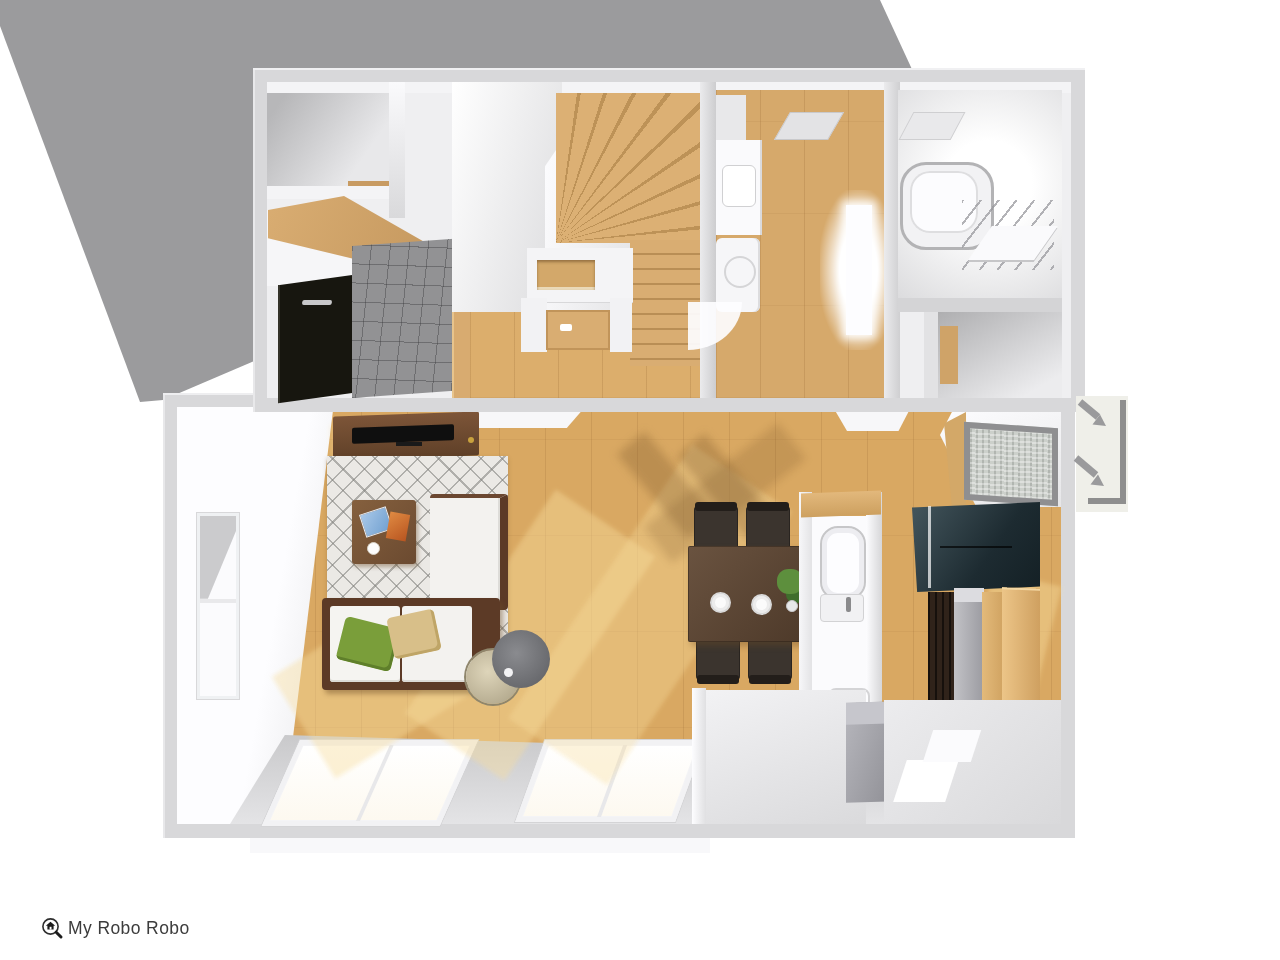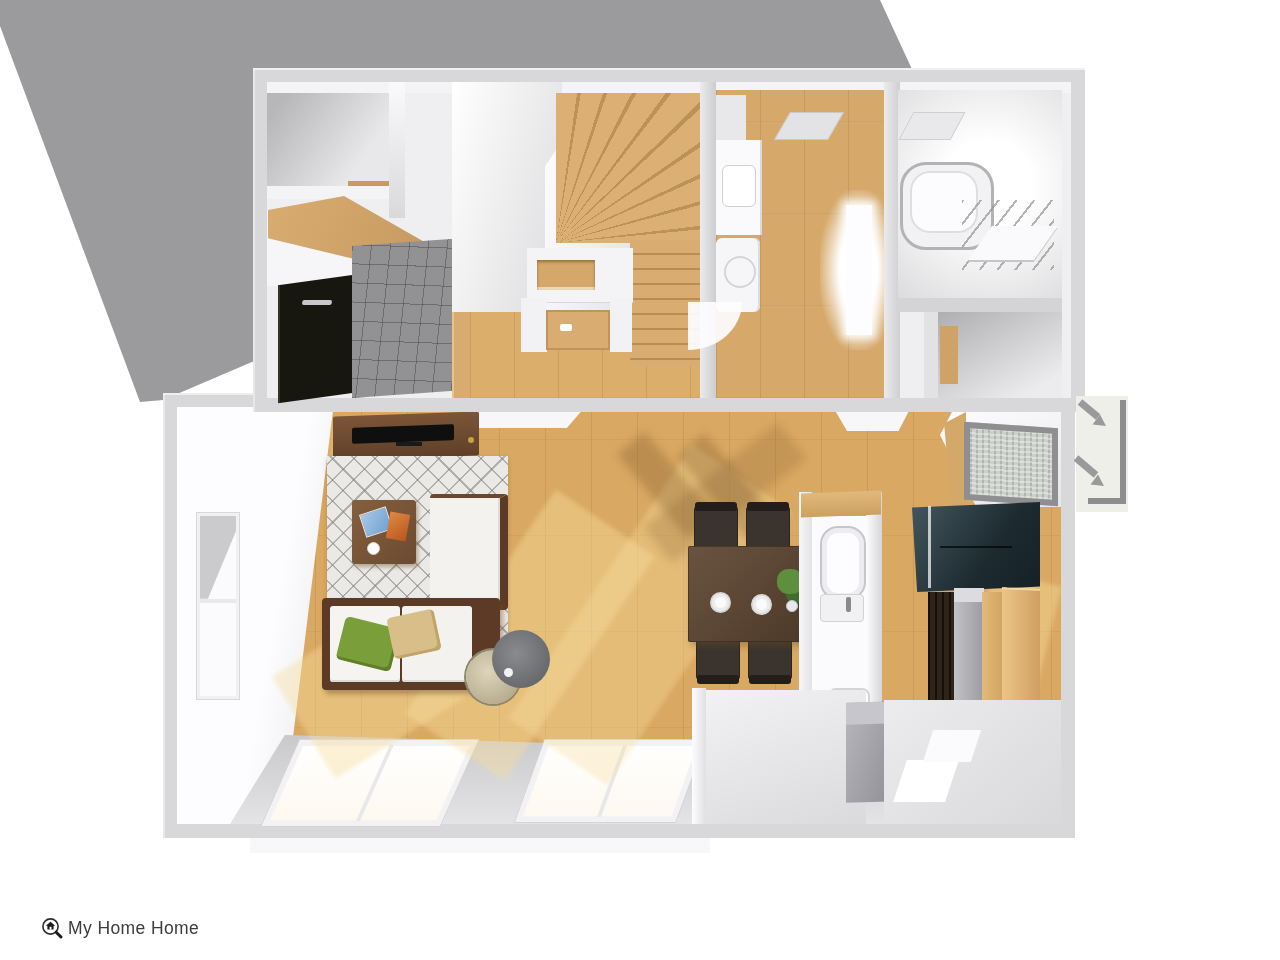--- a/index.html
+++ b/index.html
@@ -258,16 +258,16 @@
     </g>
   </svg>
 
   <div class="logo">
     <svg width="24" height="24" viewBox="0 0 24 24">
       <circle cx="10.5" cy="10.5" r="7.6" fill="none" stroke="#2e2e2e" stroke-width="1.6"></circle>
       <path d="M16.2 16.2 L21 21" stroke="#1c1c1c" stroke-width="3" stroke-linecap="round"></path>
       <path d="M10.5 5.8 L15.2 9.8 L13.6 9.8 L13.6 13.6 L7.4 13.6 L7.4 9.8 L5.8 9.8 Z" fill="#1c1c1c"></path>
       <rect x="9.6" y="10.8" width="1.9" height="2.8" fill="#ffffff"></rect>
     </svg>
-    <span class="logo-text">My Home Home</span>
+    <span class="logo-text">My Robo Robo</span>
   </div>
 
 </div>
 
 </body></html>

